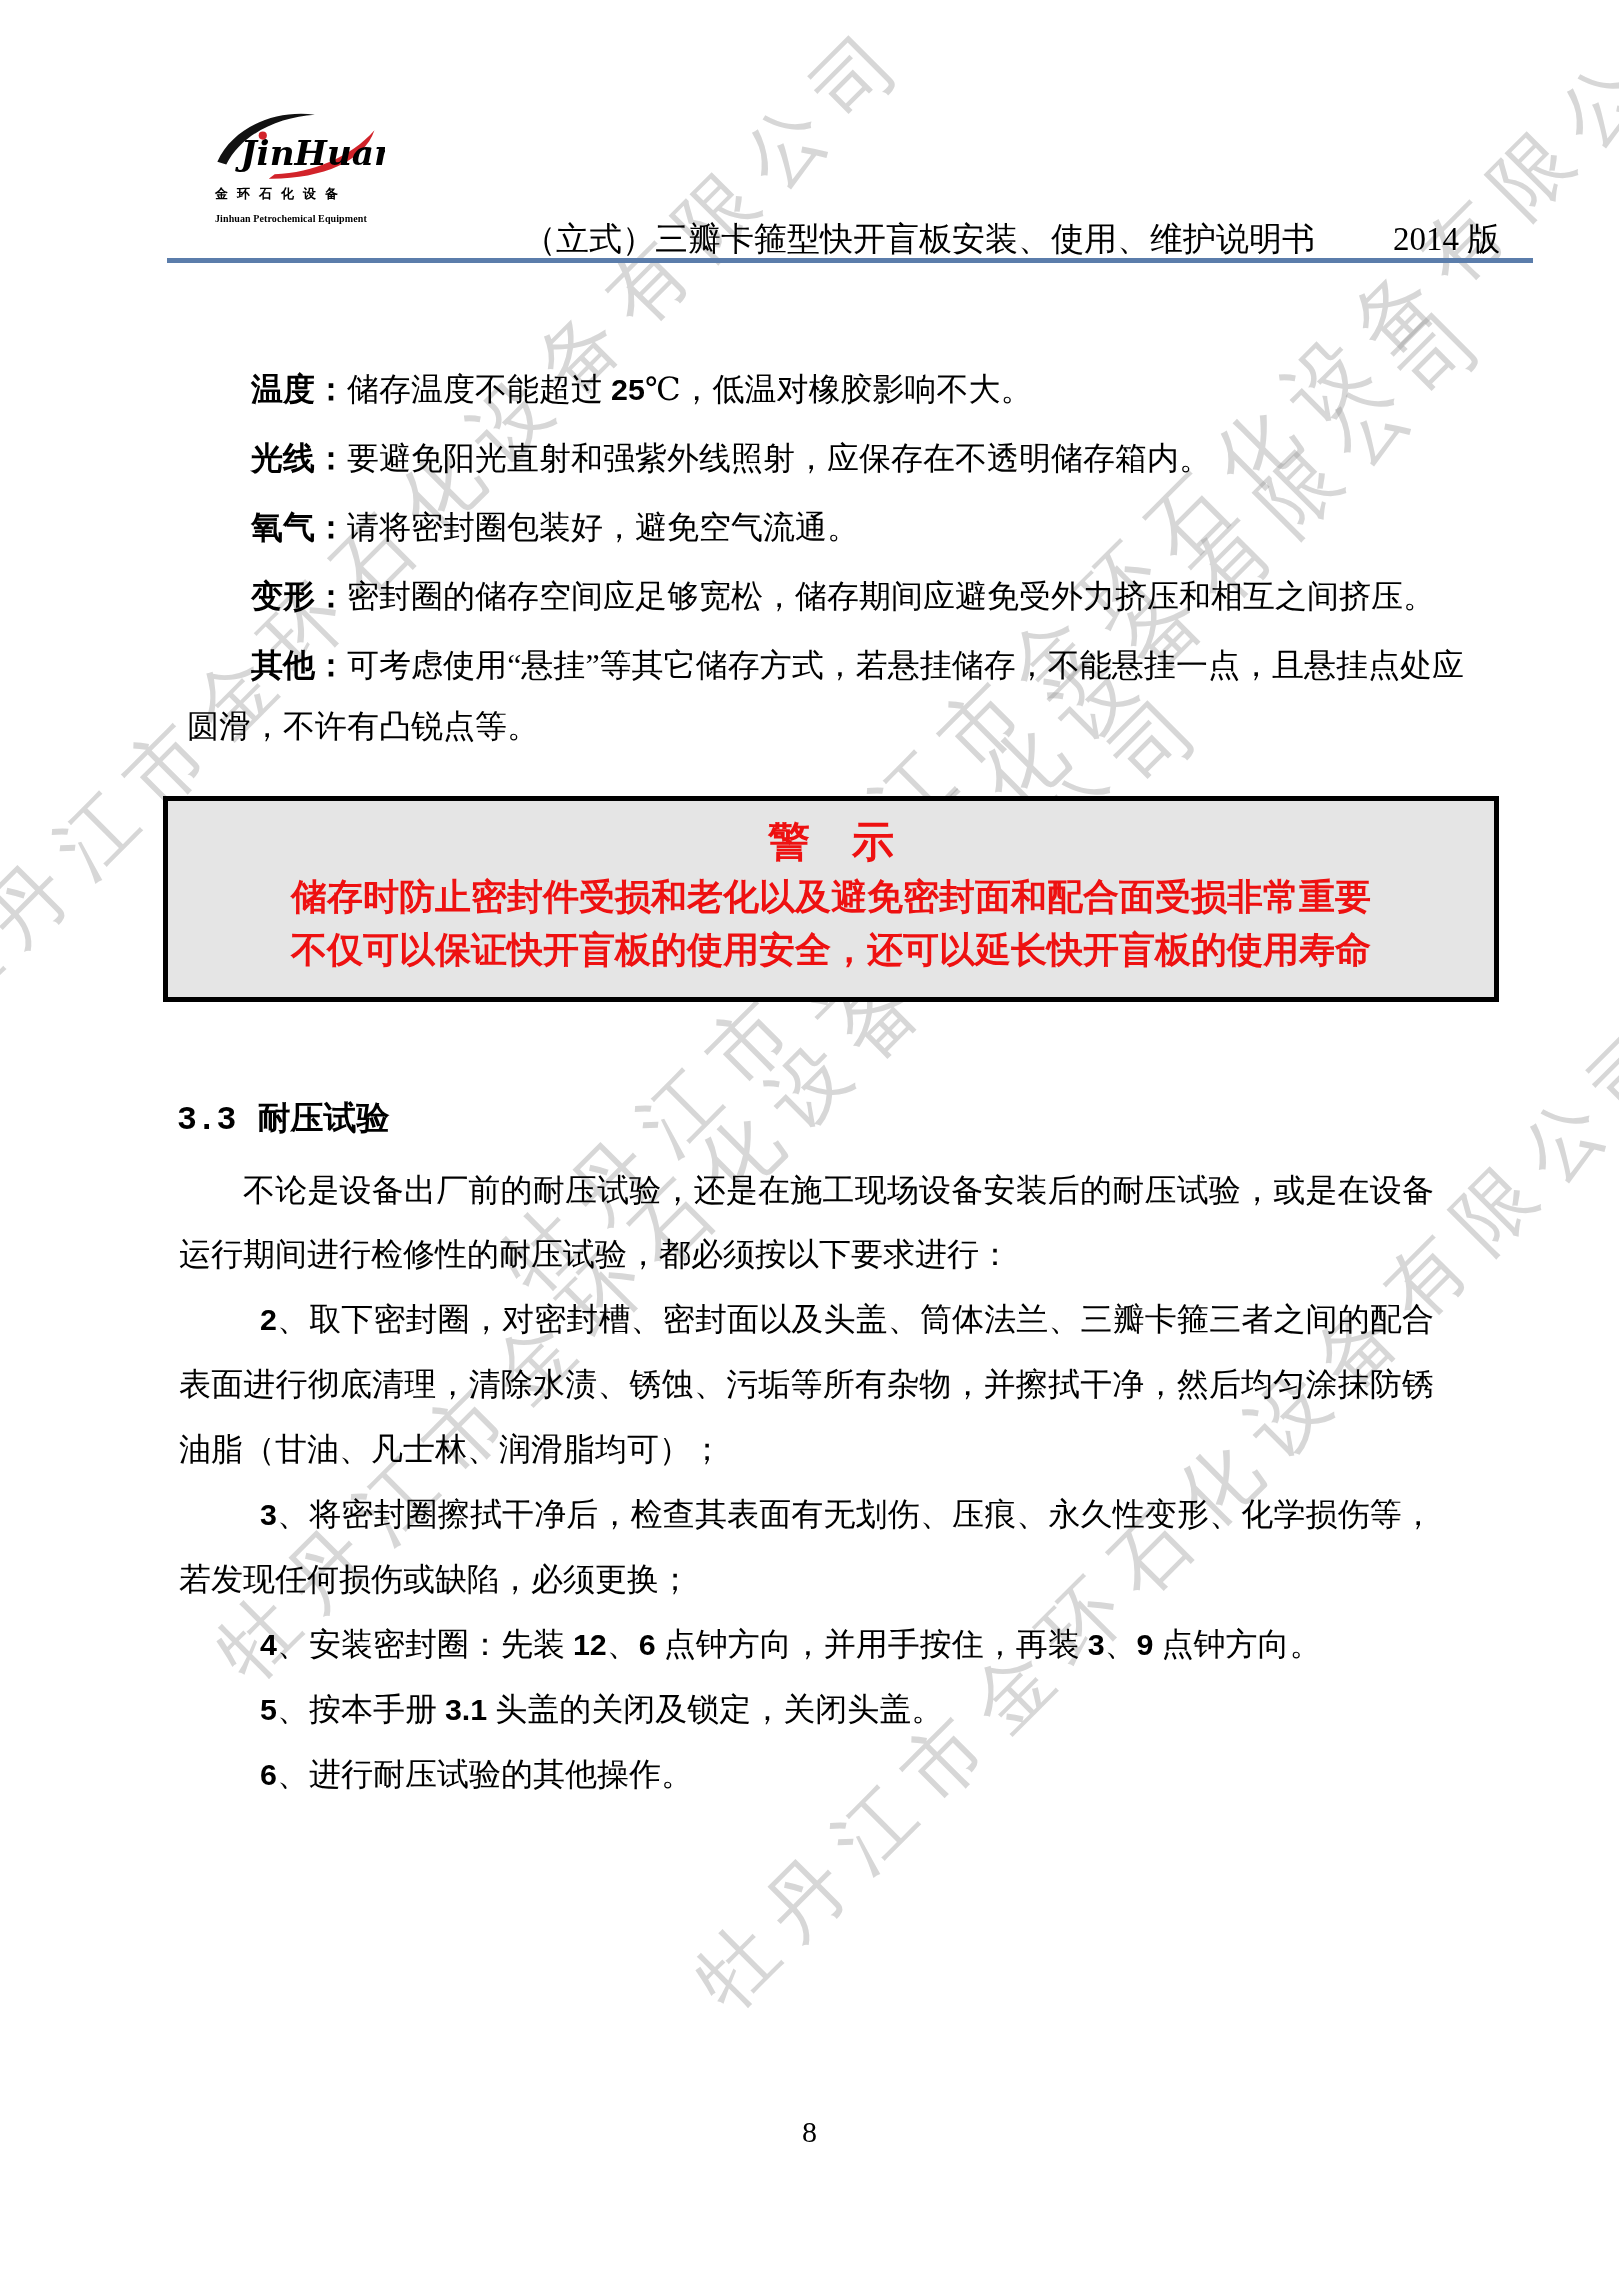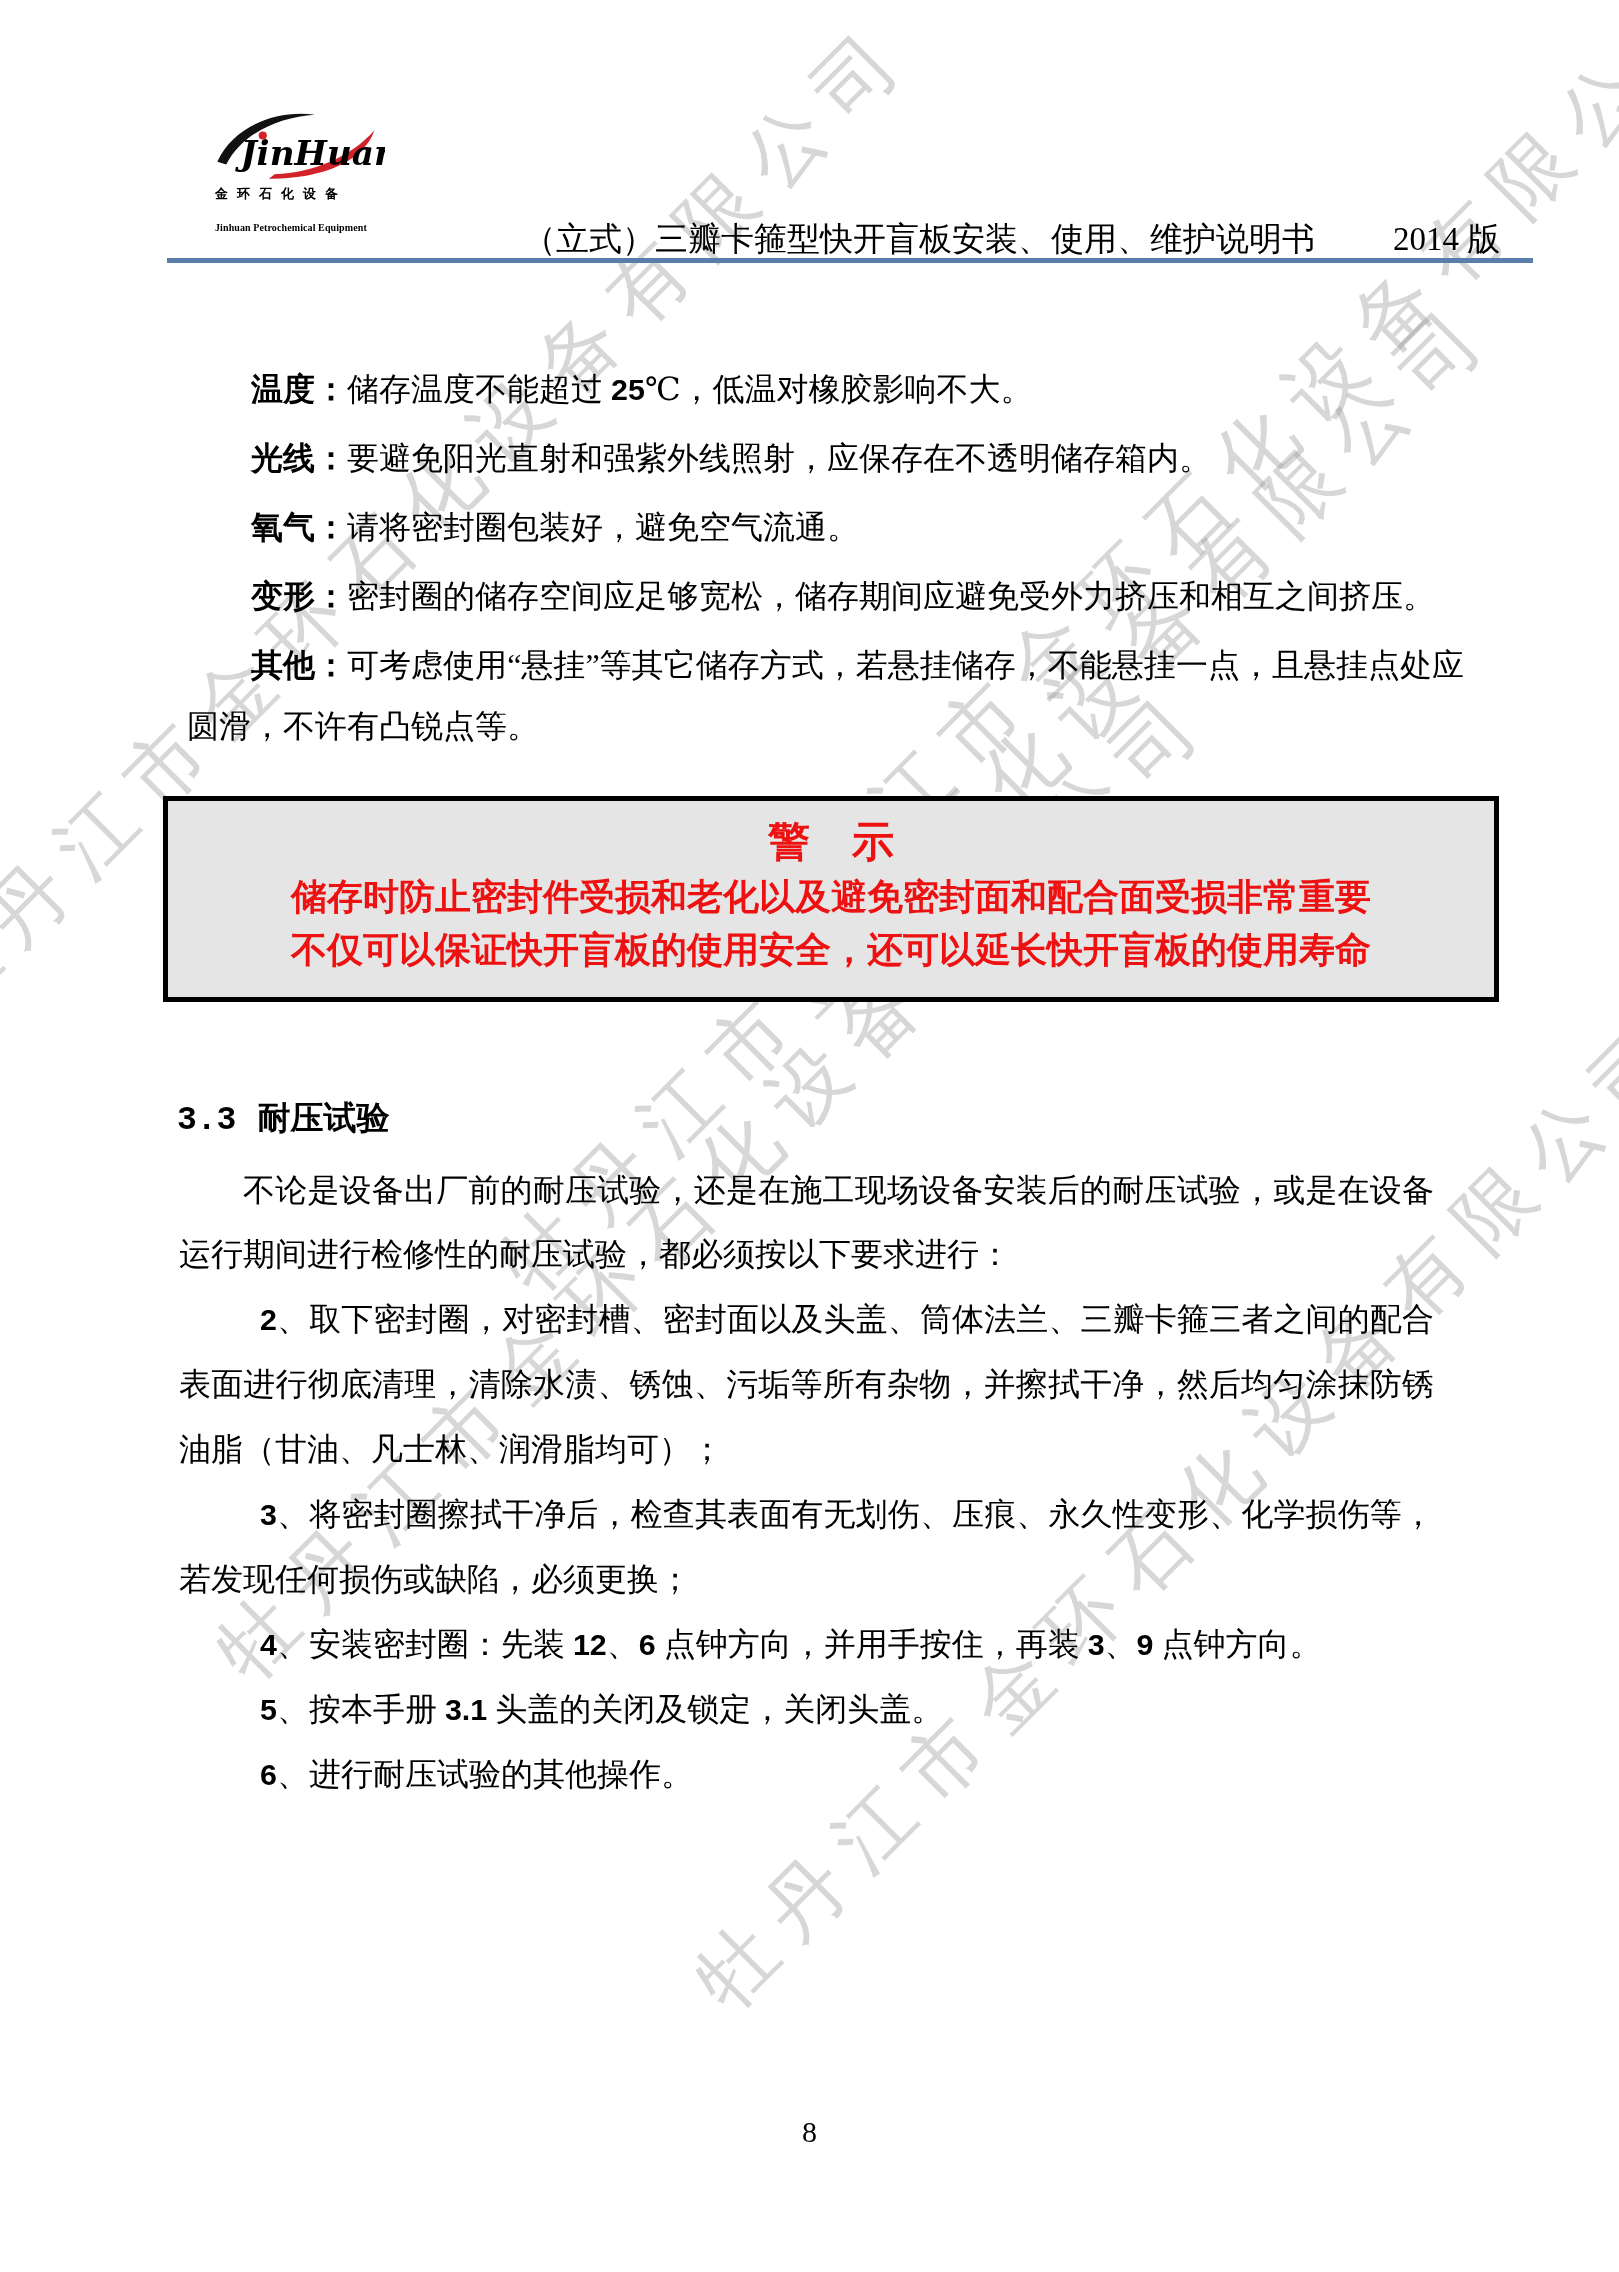--- a/index.html
+++ b/index.html
@@ -27,21 +27,21 @@
   .content{position:absolute;inset:0;z-index:1;}
   .logo{position:absolute;left:215px;top:111px;width:170px;}
   .logo-cn{
     font-family:Liberation Sans, sans-serif;
     font-weight:bold;font-size:13px;letter-spacing:9px;
     margin-top:0px;white-space:nowrap;
   }
   .logo-en{
     font-family:"Liberation Serif","DejaVu Serif",serif;
     font-weight:bold;font-size:10px;letter-spacing:0.1px;
-    margin-top:19px;white-space:nowrap;
+    margin-top:10px;white-space:nowrap;
   }
   .doc-header{
     position:absolute;left:523px;top:217px;width:957px;
     font-size:33px;white-space:nowrap;
   }
   .doc-header .edition{margin-left:78px;}
   .header-rule{
     position:absolute;left:167px;top:258px;width:1366px;height:5.2px;
     background:#5b7dab;
   }

